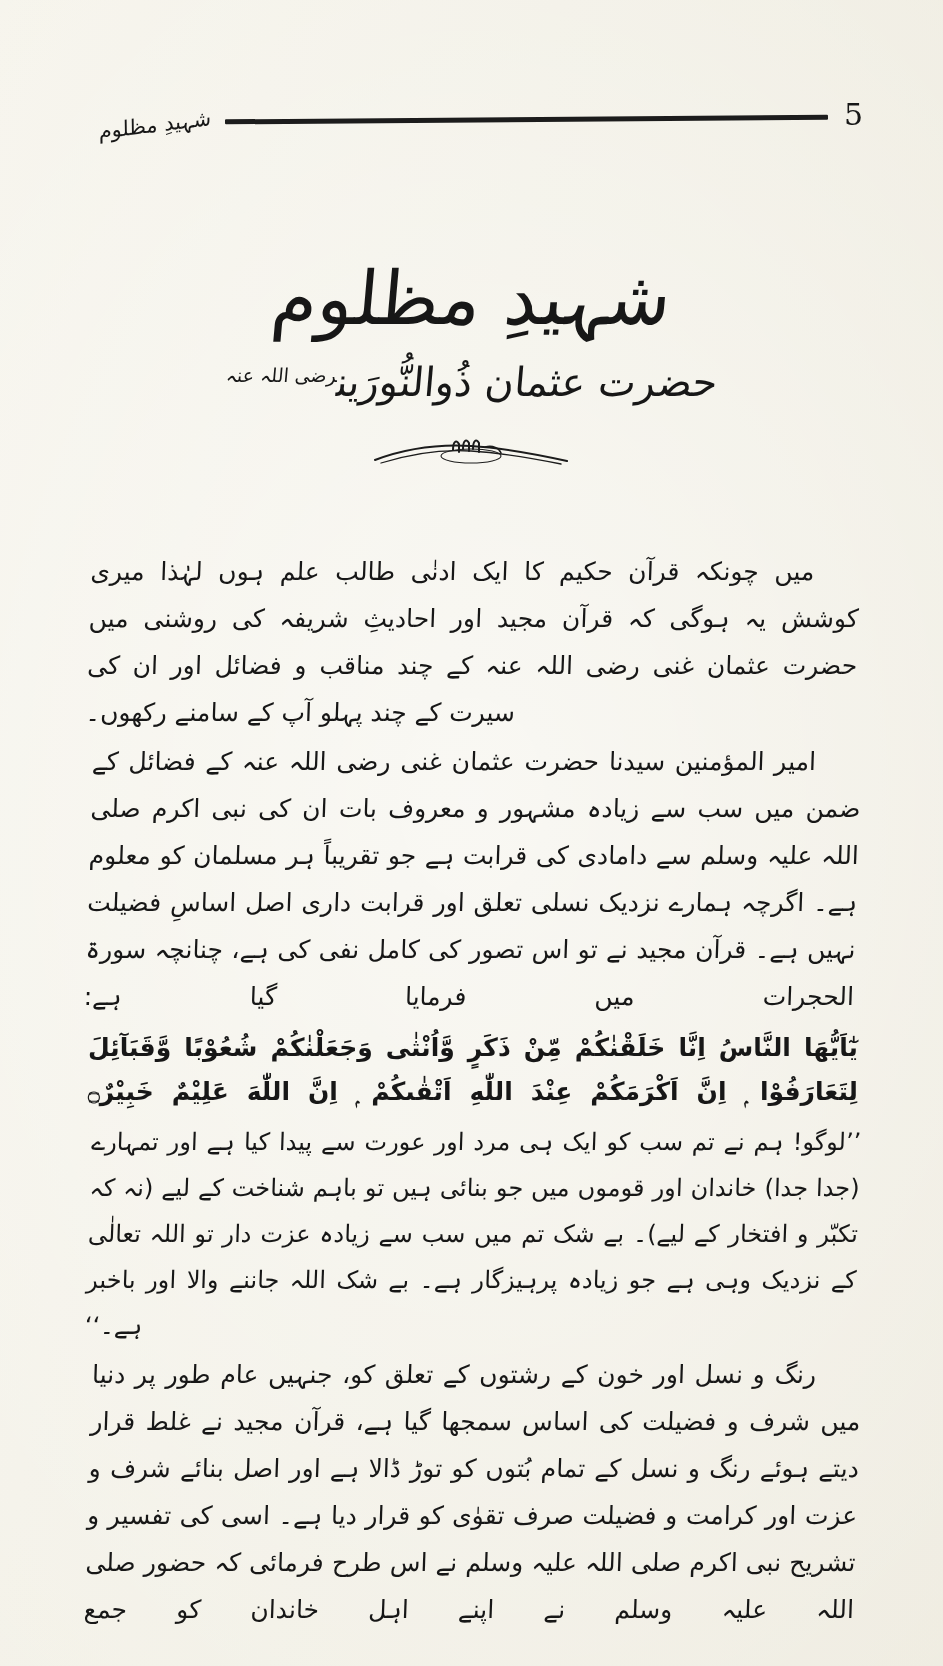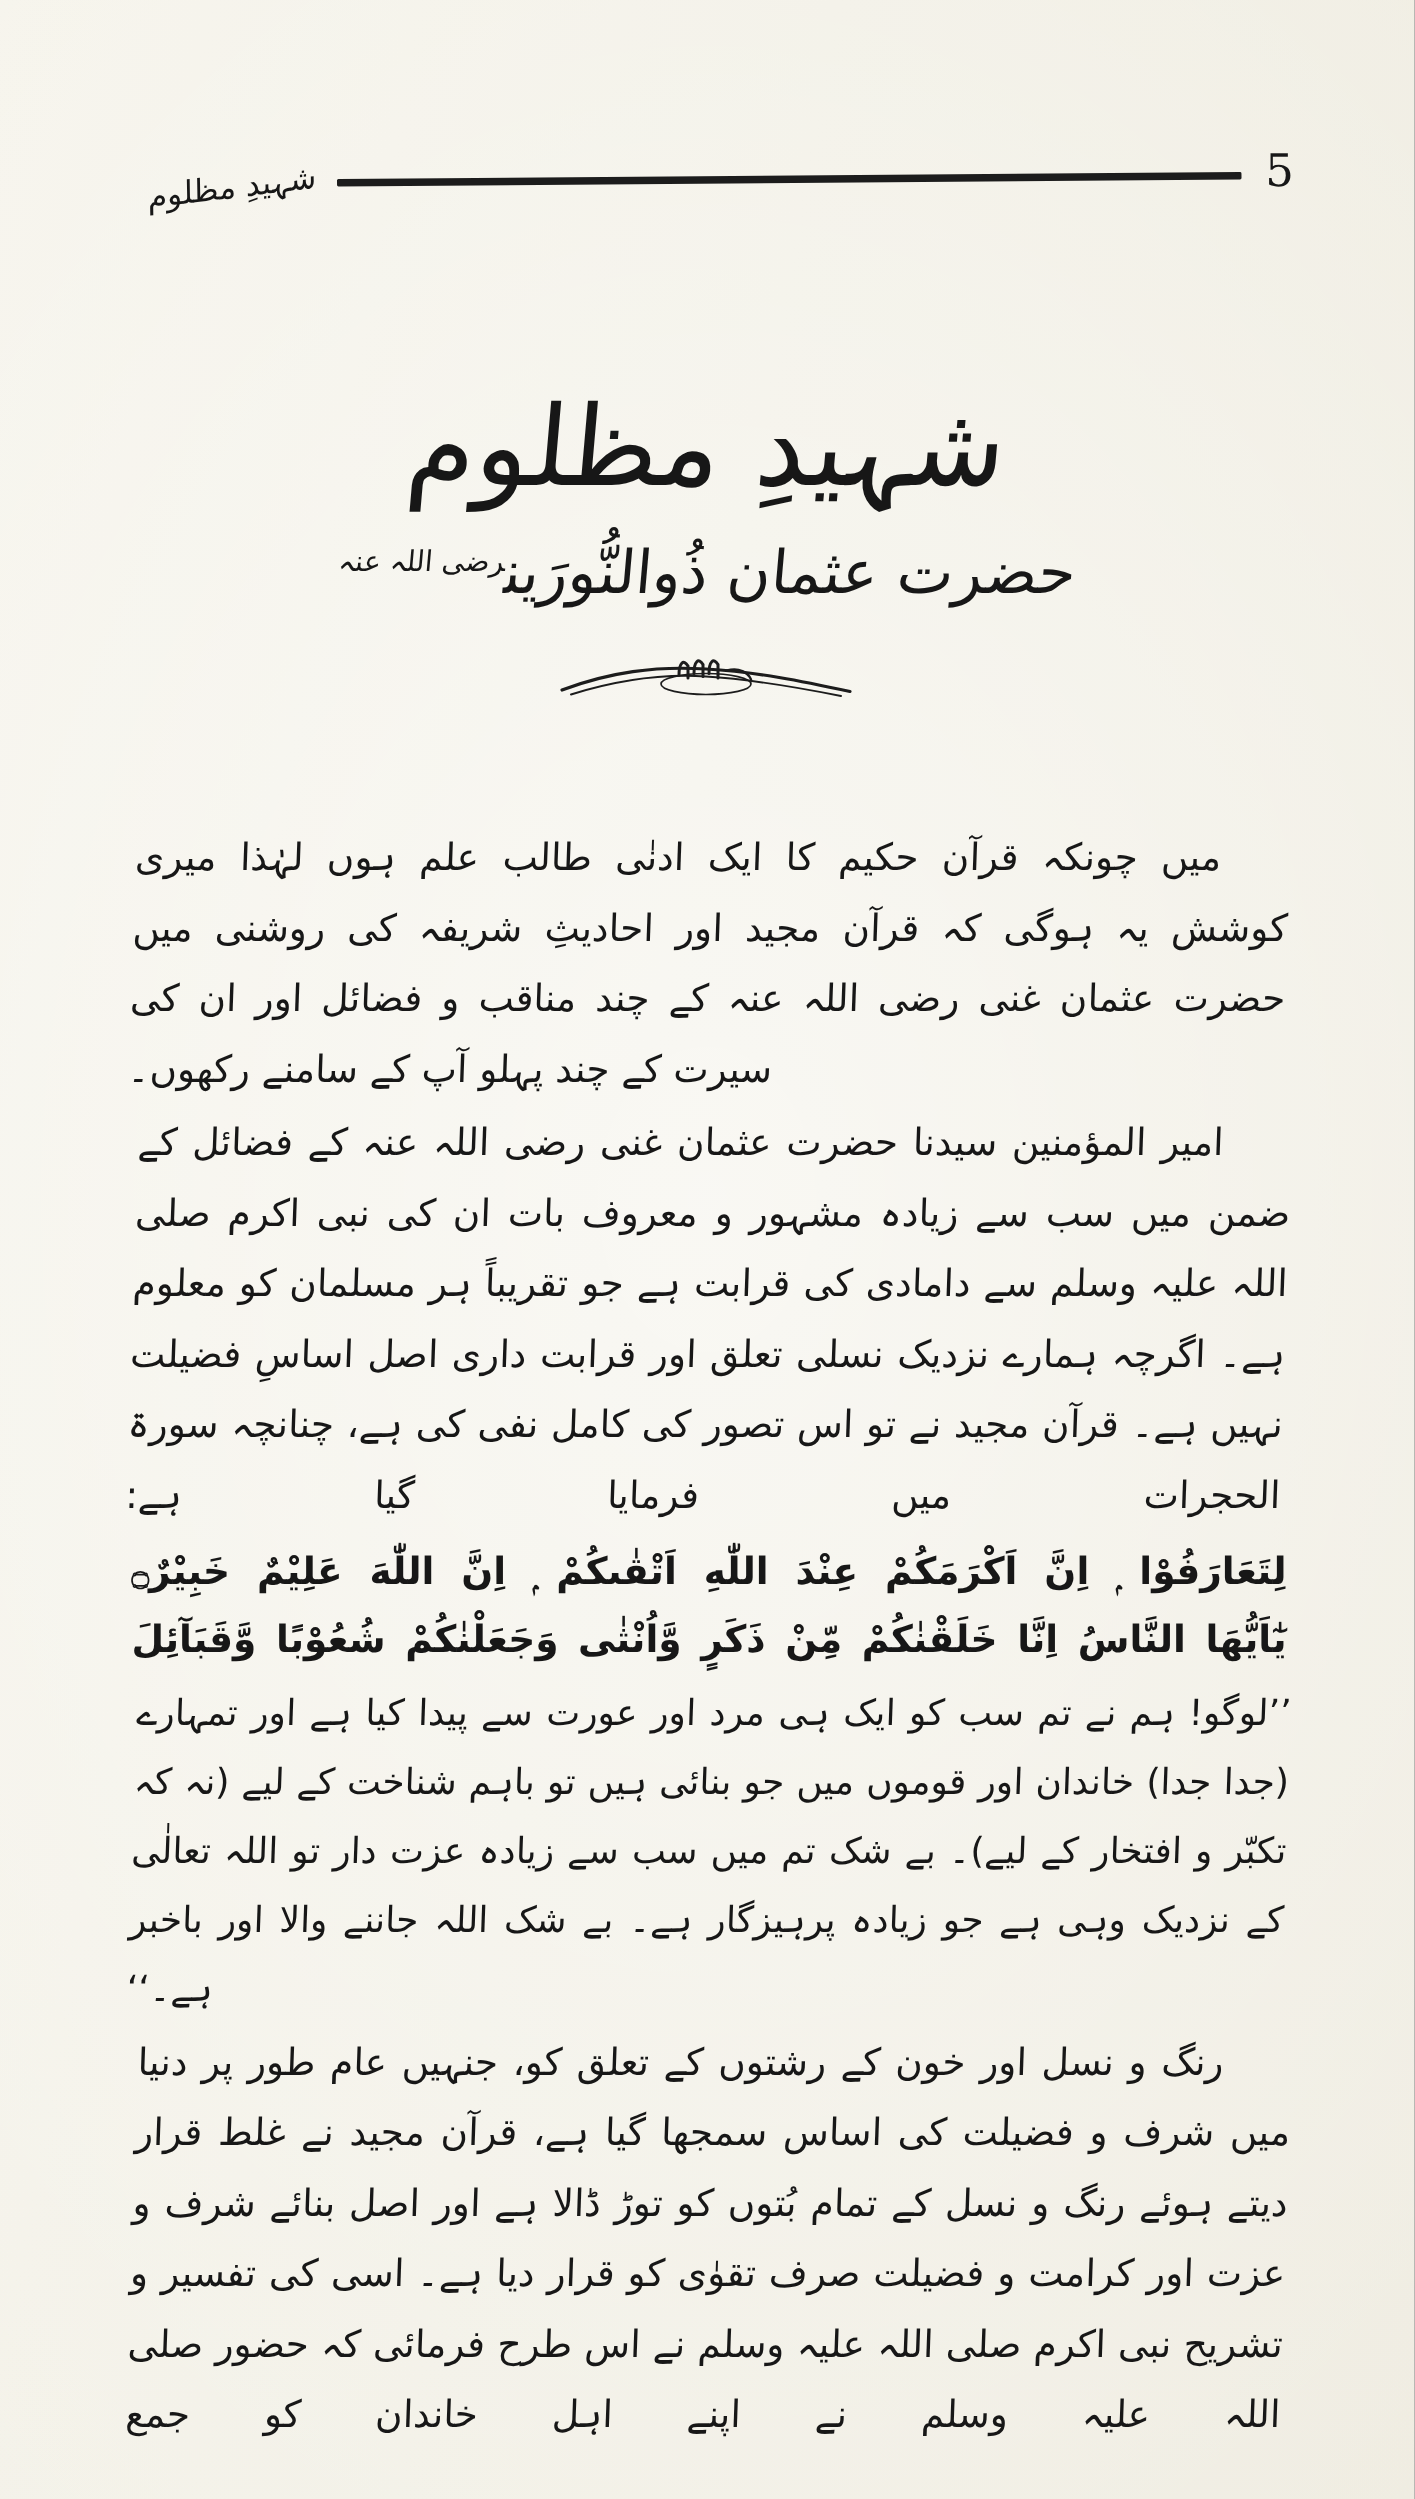--- a/index.html
+++ b/index.html
@@ -173,21 +173,21 @@
       <path d="M118 13 C126 11, 132 14, 134 19" fill="none" stroke="#1c1c1c" stroke-width="1.6" stroke-linecap="round"></path>
       <ellipse cx="104" cy="22" rx="30" ry="7" fill="none" stroke="#1c1c1c" stroke-width="1.1"></ellipse>
     </svg>
   </div>
 
   <div class="body">
     <p class="para tail-left">میں چونکہ قرآن حکیم کا ایک ادنٰی طالب علم ہوں لہٰذا میری کوشش یہ ہوگی کہ قرآن مجید اور احادیثِ شریفہ کی روشنی میں حضرت عثمان غنی رضی اللہ عنہ کے چند مناقب و فضائل اور ان کی سیرت کے چند پہلو آپ کے سامنے رکھوں۔</p>
     <p class="para">امیر المؤمنین سیدنا حضرت عثمان غنی رضی اللہ عنہ کے فضائل کے ضمن میں سب سے زیادہ مشہور و معروف بات ان کی نبی اکرم صلی اللہ علیہ وسلم سے دامادی کی قرابت ہے جو تقریباً ہر مسلمان کو معلوم ہے۔ اگرچہ ہمارے نزدیک نسلی تعلق اور قرابت داری اصل اساسِ فضیلت نہیں ہے۔ قرآن مجید نے تو اس تصور کی کامل نفی کی ہے، چنانچہ سورۃ الحجرات میں فرمایا گیا ہے:</p>
 
     <div class="ayah">
+      <span class="line">يٰٓاَيُّهَا النَّاسُ اِنَّا خَلَقْنٰكُمْ مِّنْ ذَكَرٍ وَّاُنْثٰى وَجَعَلْنٰكُمْ شُعُوْبًا وَّقَبَآئِلَ</span>
       <span class="line"><span>لِتَعَارَفُوْا ۭ اِنَّ اَكْرَمَكُمْ عِنْدَ اللّٰهِ اَتْقٰىكُمْ ۭ اِنَّ اللّٰهَ عَلِيْمٌ خَبِيْرٌ</span><span class="ayah-end">۝</span></span>
-      <span class="line">يٰٓاَيُّهَا النَّاسُ اِنَّا خَلَقْنٰكُمْ مِّنْ ذَكَرٍ وَّاُنْثٰى وَجَعَلْنٰكُمْ شُعُوْبًا وَّقَبَآئِلَ</span>
     </div>
 
     <p class="translation">’’لوگو! ہم نے تم سب کو ایک ہی مرد اور عورت سے پیدا کیا ہے اور تمہارے (جدا جدا) خاندان اور قوموں میں جو بنائی ہیں تو باہم شناخت کے لیے (نہ کہ تکبّر و افتخار کے لیے)۔ بے شک تم میں سب سے زیادہ عزت دار تو اللہ تعالٰی کے نزدیک وہی ہے جو زیادہ پرہیزگار ہے۔ بے شک اللہ جاننے والا اور باخبر ہے۔‘‘</p>
 
     <p class="para">رنگ و نسل اور خون کے رشتوں کے تعلق کو، جنہیں عام طور پر دنیا میں شرف و فضیلت کی اساس سمجھا گیا ہے، قرآن مجید نے غلط قرار دیتے ہوئے رنگ و نسل کے تمام بُتوں کو توڑ ڈالا ہے اور اصل بنائے شرف و عزت اور کرامت و فضیلت صرف تقوٰی کو قرار دیا ہے۔ اسی کی تفسیر و تشریح نبی اکرم صلی اللہ علیہ وسلم نے اس طرح فرمائی کہ حضور صلی اللہ علیہ وسلم نے اپنے اہل خاندان کو جمع</p>
   </div>
 </div>
 
 </body></html>

